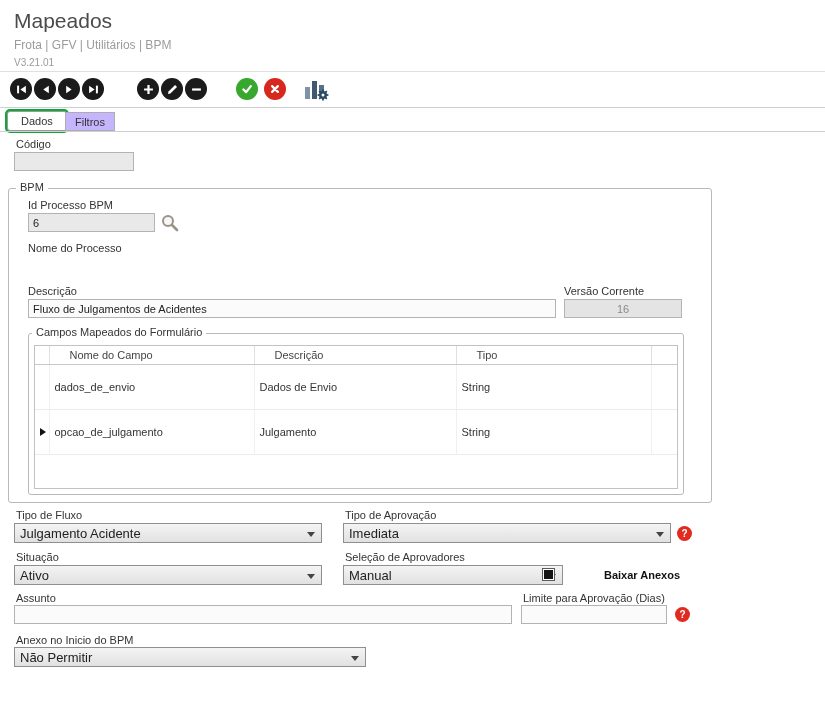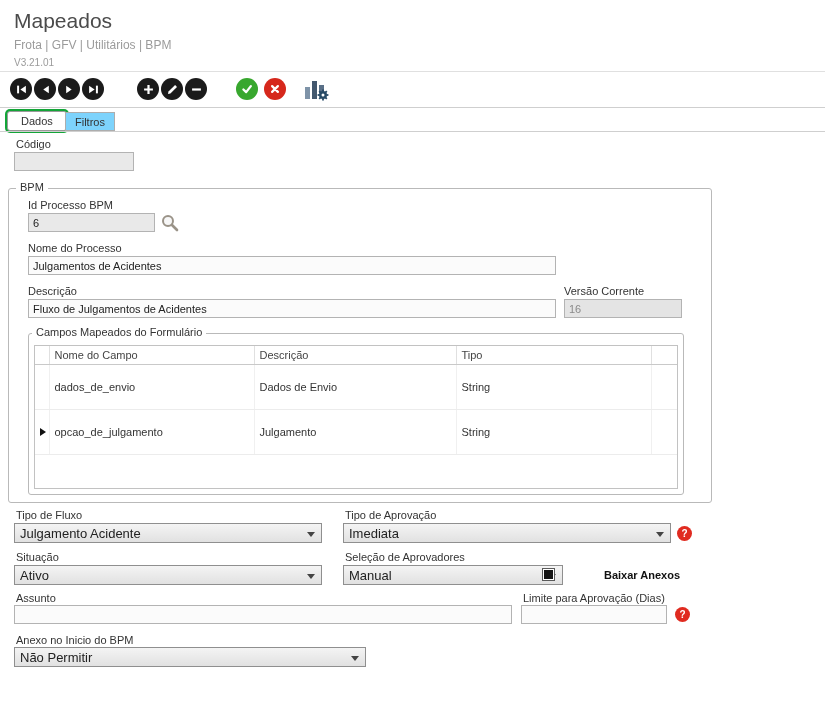--- a/index.html
+++ b/index.html
@@ -15,45 +15,45 @@
   .tbtn { position:absolute; top:78px; width:22px; height:22px; border-radius:50%;
           background:#1b1b1b; display:flex; align-items:center; justify-content:center; cursor:pointer; }
   .tbtn.green { background:#38a72e; }
   .tbtn.red { background:#d6281c; }
   .chart-btn { position:absolute; top:77px; left:303px; width:28px; height:25px; cursor:pointer; }
 
   .tab { position:absolute; display:flex; align-items:center; justify-content:center;
          font-size:11px; color:#333; cursor:pointer; }
   .tab-active { left:7px; top:111px; height:20px; padding:0 13px; background:#fff;
                 border:1px solid #9a9a9a; border-radius:3px; box-shadow:0 0 0 2px #13a538; }
-  .tab-inactive { left:65px; top:112px; height:19px; padding:0 9px; background:#7dd3fc;
+  .tab-inactive { left:65px; top:112px; height:19px; padding:0 9px; background:#c4b5fd;
                   border:1px solid #adadad; }
 
   .lbl { position:absolute; font-size:11px; color:#333; white-space:nowrap; }
   .lbl.bold { font-weight:bold; color:#111; }
 
   .inp { position:absolute; height:19px; border:1px solid #b3b3b3; background:#fbfbfb;
          font-size:11px; color:#222; padding:0 4px; font-family:inherit; }
   .inp.gray { background:#e9e9e9; }
-  .inp.disabled { background:#e4e4e4; color:#8a8a8a; text-align:left; }
+  .inp.disabled { background:#e4e4e4; color:#8a8a8a; text-align:center; }
 
   .sel { position:absolute; height:20px; border:1px solid #8f8f8f;
          background:linear-gradient(#f4f4f4,#e1e1e1); font-size:13px; color:#222;
          display:flex; align-items:center; padding:0 20px 0 5px; cursor:pointer; }
   .chev { position:absolute; right:6px; top:8px; width:0; height:0;
           border-left:4px solid transparent; border-right:4px solid transparent;
           border-top:5px solid #444; }
 
   .groupbox { position:absolute; border:1px solid #b9b9b9; border-radius:3px; }
   .legend { position:absolute; background:#fff; padding:0 4px; font-size:11px; color:#333; z-index:2; white-space:nowrap; }
 
   .grid-wrap { position:absolute; left:34px; top:345px; width:644px; height:144px;
                border:1px solid #c2c2c2; background:#fff; overflow:hidden; }
   table.grid { border-collapse:collapse; width:644px; table-layout:fixed; font-size:11px; color:#333; }
-  table.grid th { font-weight:normal; text-align:left; padding:2px 5px; height:18px;
+  table.grid th { font-weight:normal; text-align:left; padding:2px 20px; height:18px;
                   border-bottom:1px solid #c9c9c9; border-right:1px solid #e0e0e0; color:#444; }
   table.grid td { padding:16px 5px; height:17px; border-bottom:1px solid #ececec;
                   border-right:1px solid #f0f0f0; white-space:nowrap; overflow:hidden; }
   table.grid th:last-child, table.grid td:last-child { border-right:none; }
   .rowarrow { display:inline-block; width:0; height:0;
               border-left:6px solid #111; border-top:4px solid transparent; border-bottom:4px solid transparent; }
 
   .searchicon { position:absolute; left:160px; top:213px; width:19px; height:19px; cursor:pointer; }
 
   .helpicon { position:absolute; width:15px; height:15px; border-radius:50%; background:#e02b20;
@@ -163,21 +163,20 @@
   <div class="lbl" style="left:28px; top:199px;">Id Processo BPM</div>
   <input class="inp gray" style="left: 28px; top: 213px; width: 127px;" value="6">
   <div class="searchicon">
     <svg width="19" height="19" viewBox="0 0 19 19">
       <circle cx="8" cy="8" r="5" fill="#f7f7f7" stroke="#9a9388" stroke-width="2"></circle>
       <line x1="12" y1="12" x2="17" y2="17" stroke="#9a9388" stroke-width="2.6" stroke-linecap="round"></line>
     </svg>
   </div>
 
   <div class="lbl" style="left:28px; top:242px;">Nome do Processo</div>
-  <input class="inp" style="left: 28px; top: 256px; width: 528px;" value="Julgamentos de Acidentes">
 
   <div class="lbl" style="left:28px; top:285px;">Descrição</div>
   <input class="inp" style="left: 28px; top: 299px; width: 528px;" value="Fluxo de Julgamentos de Acidentes">
 
   <div class="lbl" style="left:564px; top:285px;">Versão Corrente</div>
   <input class="inp disabled" style="left: 564px; top: 299px; width: 118px;" value="16">
 
   <div class="groupbox" style="left:28px; top:333px; width:656px; height:162px;"></div>
   <div class="legend" style="left:32px; top:326px;text-align:right;">Campos Mapeados do Formulário</div>
 

